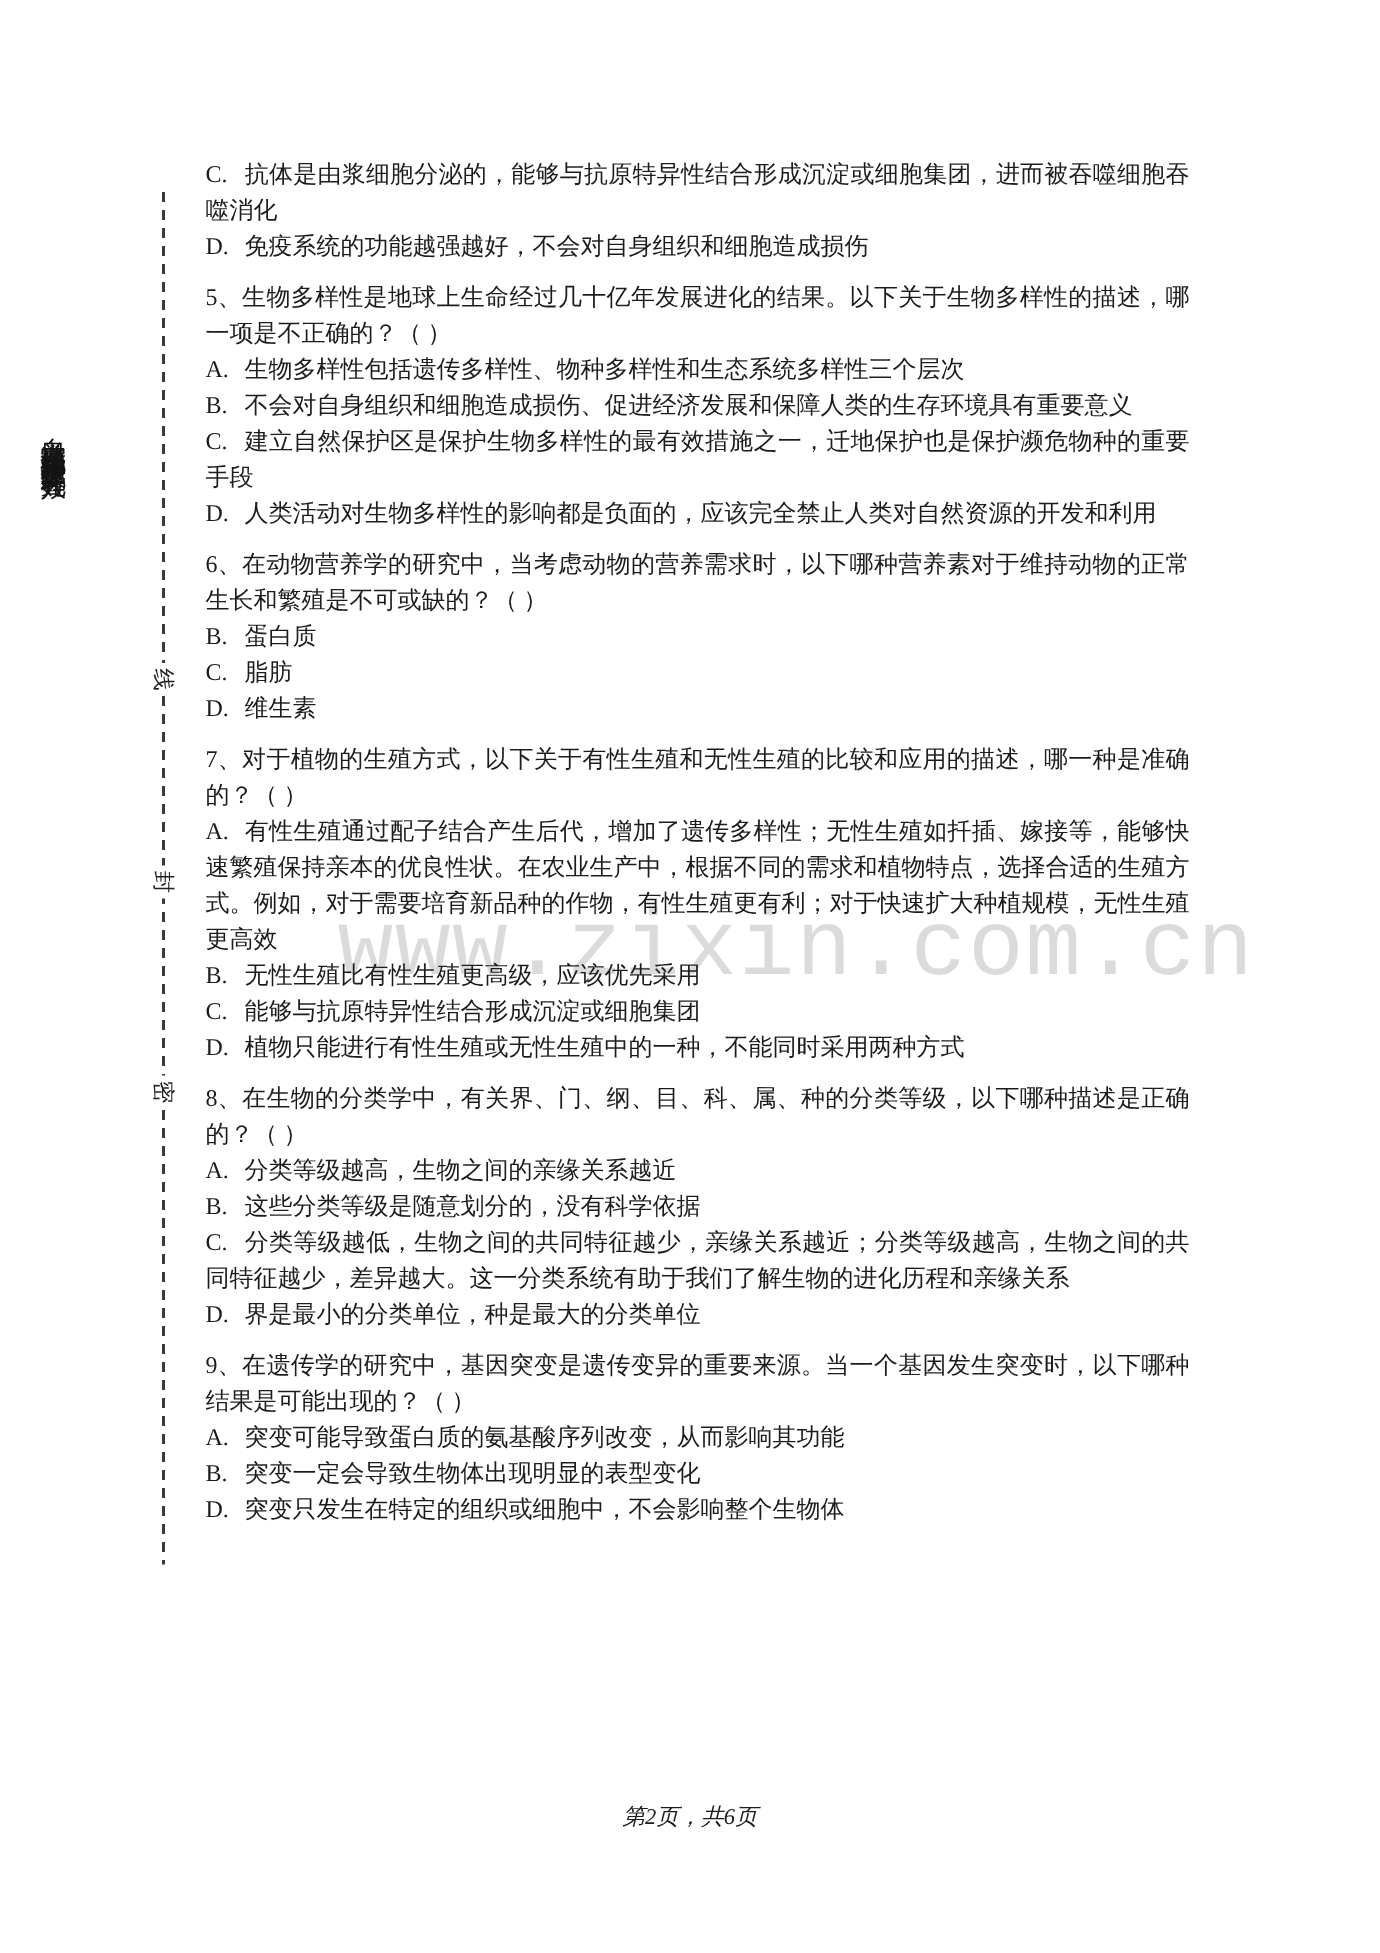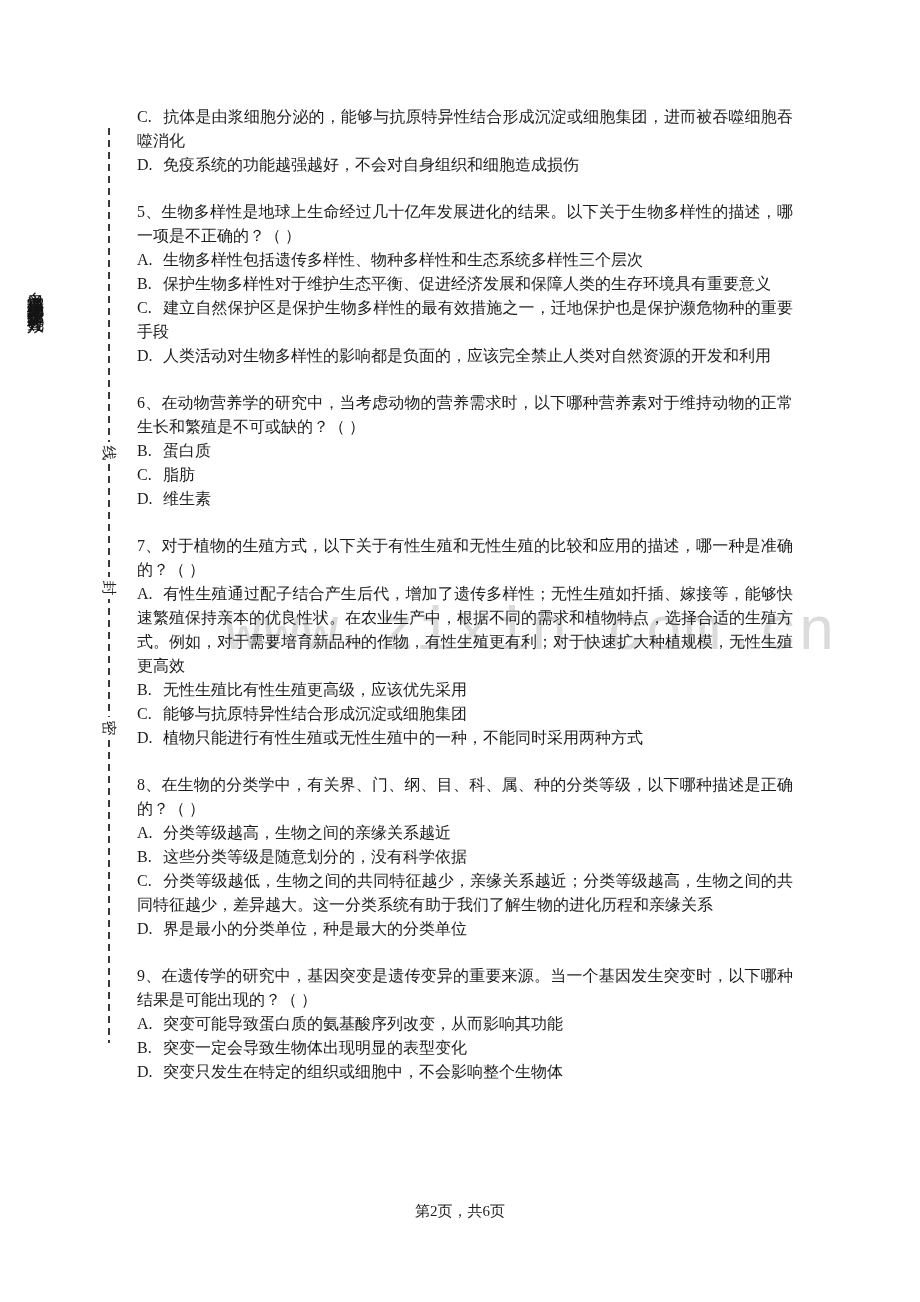--- a/index.html
+++ b/index.html
@@ -63,32 +63,33 @@
   .content {
     position: absolute;
     left: 137px; top: 105px;
     width: 656px;
     font-size: 16px;
     line-height: 24px;
     text-align: justify;
     z-index: 1;
   }
   .q { margin: 0; }
-  .q + .q { margin-top: 23px; }
+  .q + .q { margin-top: 10px; }
   .q p { margin: 0; }
   .lab { display: inline-block; min-width: 26px; }
 
   .footer {
     position: absolute;
     left: 0; top: 1202px;
     width: 920px;
     text-align: center;
     font-size: 15px;
     color: #1c1c1c;
     z-index: 1;
+    font-style: italic;
   }
 </style>
 </head>
 <body>
 
 <div class="watermark">www.zixin.com.cn</div>
 
 <div class="slogan">自觉遵守考场纪律如考试作弊此答卷无效</div>
 
 <div class="seal-line"></div>
@@ -99,21 +100,21 @@
 <main class="content">
 
   <section class="q">
     <p><span class="lab">C.</span><span>抗体是由浆细胞分泌的，能够与抗原特异性结合形成沉淀或细胞集团，进而被吞噬细胞吞噬消化</span></p>
     <p><span class="lab">D.</span><span>免疫系统的功能越强越好，不会对自身组织和细胞造成损伤</span></p>
   </section>
 
   <section class="q">
     <p>5、生物多样性是地球上生命经过几十亿年发展进化的结果。以下关于生物多样性的描述，哪一项是不正确的？（ ）</p>
     <p><span class="lab">A.</span><span>生物多样性包括遗传多样性、物种多样性和生态系统多样性三个层次</span></p>
-    <p><span class="lab">B.</span><span>保护生物多样性对于维护生态平衡、促进经济发展和保障人类的生存环境具有重要意义</span></p>
+    <p><span class="lab">B.</span><span>不会对自身组织和细胞造成损伤、促进经济发展和保障人类的生存环境具有重要意义</span></p>
     <p><span class="lab">C.</span><span>建立自然保护区是保护生物多样性的最有效措施之一，迁地保护也是保护濒危物种的重要手段</span></p>
     <p><span class="lab">D.</span><span>人类活动对生物多样性的影响都是负面的，应该完全禁止人类对自然资源的开发和利用</span></p>
   </section>
 
   <section class="q">
     <p>6、在动物营养学的研究中，当考虑动物的营养需求时，以下哪种营养素对于维持动物的正常生长和繁殖是不可或缺的？（ ）</p>
     <p><span class="lab">B.</span><span>蛋白质</span></p>
     <p><span class="lab">C.</span><span>脂肪</span></p>
     <p><span class="lab">D.</span><span>维生素</span></p>
   </section>

